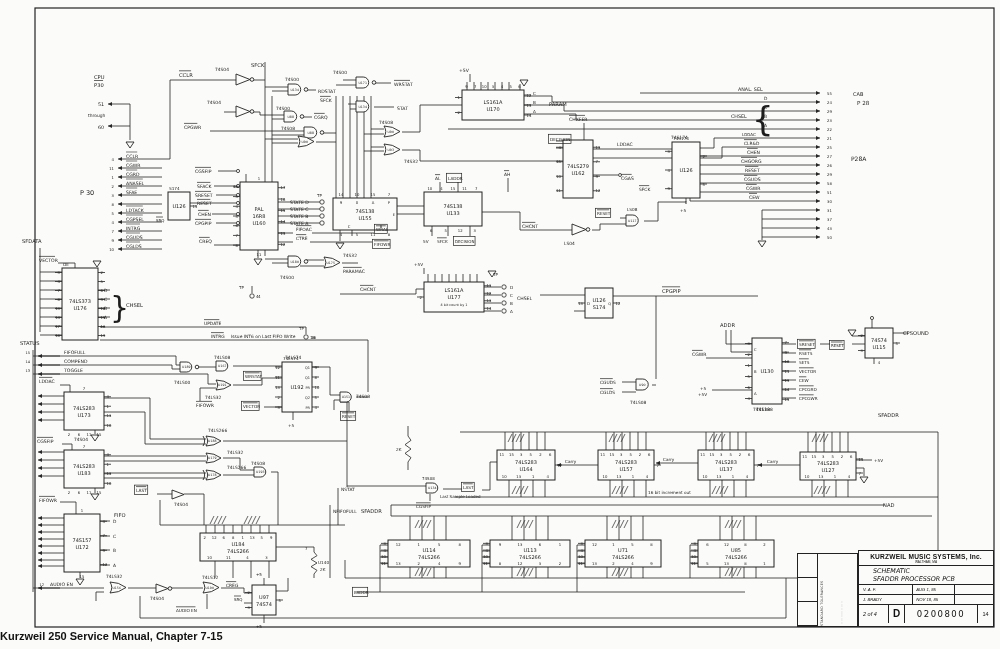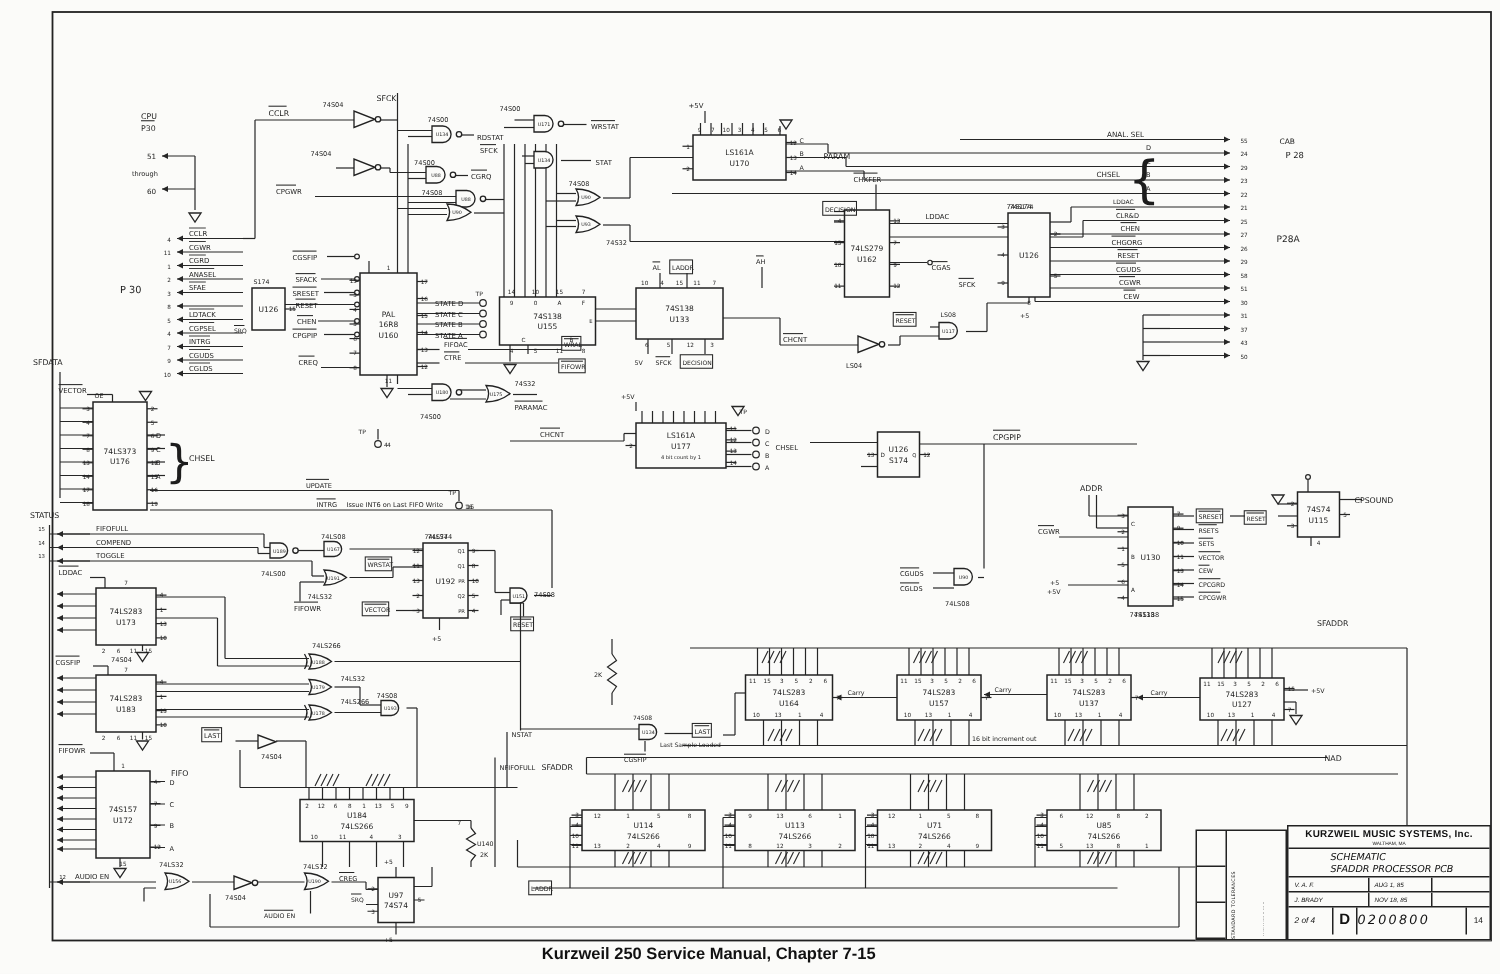--- a/index.html
+++ b/index.html
@@ -1,36 +1,36 @@
 <!DOCTYPE html>
 <html><head>
 <meta charset="utf-8">
 <style>
   html,body{margin:0;padding:0;}
   body{width:1000px;height:649px;background:#f6f6f3;font-family:"DejaVu Sans",sans-serif;}
   #page{position:relative;width:1000px;height:649px;background:#fbfbf9;overflow:hidden;}
   svg{position:absolute;left:0;top:0;}
   svg text{font-family:"DejaVu Sans",sans-serif;fill:#1d1d1d;}
-  .caption{position:absolute;left:0;top:630px;width:945px;text-align:center;
+  .caption{position:absolute;left:0;top:630px;width:945px;
            font-family:"Liberation Sans",sans-serif;font-weight:bold;font-size:11px;color:#111;}
   .tb{position:absolute;left:858px;top:550px;width:136px;height:77px;border:1.2px solid #222;
       background:#fbfbf9;font-family:"Liberation Sans",sans-serif;color:#111;box-sizing:border-box;}
   .tb .row{box-sizing:border-box;border-bottom:1px solid #222;overflow:hidden;}
   .tb .company{font-weight:bold;font-size:6.6px;text-align:center;padding-top:2px;letter-spacing:.2px;}
   .tb .city{font-size:3.2px;text-align:center;}
-  .tb .ttl{font-style:italic;font-size:6.4px;padding:2px 0 0 28px;line-height:7.5px;font-family:"DejaVu Sans",sans-serif;}
+  .tb .ttl{font-style:italic;font-size:6.4px;padding:2px 0 0 14px;line-height:7.5px;font-family:"DejaVu Sans",sans-serif;}
   .tb .sig{display:flex;font-style:italic;font-size:4.2px;height:10px;}
   .tb .sig .nm{flex:1.3;border-right:1px solid #222;padding:2px 0 0 4px;}
   .tb .sig .dt{flex:1;border-right:1px solid #222;padding:2px 0 0 3px;}
   .tb .sig .x{flex:1;}
   .tb .bot{display:flex;height:18px;}
   .tb .bot>div{border-right:1px solid #222;box-sizing:border-box;}
   .tb .sheet{width:30px;font-style:italic;font-size:5.5px;padding:6px 0 0 4px;}
   .tb .size{width:16px;font-weight:bold;font-size:10px;text-align:center;padding-top:3px;}
-  .tb .num{flex:1;font-size:8.5px;letter-spacing:1.5px;text-align:left;padding-top:4px;font-family:"DejaVu Sans",sans-serif;font-style:italic;}
+  .tb .num{flex:1;font-size:8.5px;letter-spacing:1.5px;text-align:center;padding-top:4px;font-family:"DejaVu Sans",sans-serif;}
   .tb .rev{width:15px;font-size:5.5px;text-align:center;padding-top:6px;border-right:none!important;}
   .strip{position:absolute;left:797px;top:553px;width:61px;height:74px;border:1px solid #222;
          box-sizing:border-box;display:flex;background:#fbfbf9;}
   .strip .c1{width:20px;border-right:1px solid #222;box-sizing:border-box;}
   .strip .c1 div{height:24px;border-bottom:1px solid #222;box-sizing:border-box;}
   .strip .c2{flex:1;position:relative;overflow:hidden;}
   .vtext{position:absolute;left:2px;top:72px;transform:rotate(-90deg);transform-origin:0 0;
          font-size:3.2px;color:#222;white-space:nowrap;letter-spacing:.3px;}
   .dashes{position:absolute;left:22px;top:70px;transform:rotate(-90deg);transform-origin:0 0;
           font-size:3px;color:#333;white-space:nowrap;}

